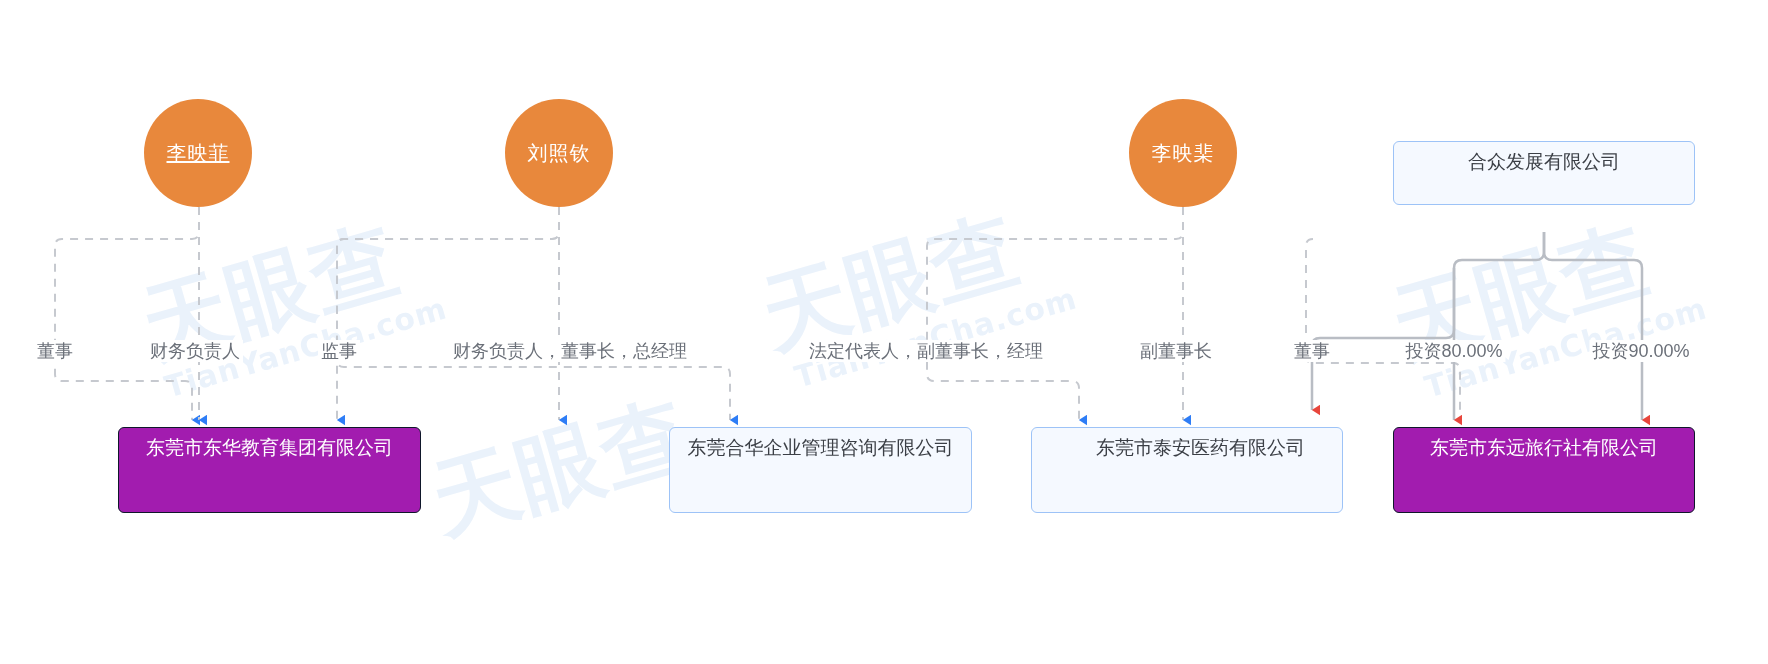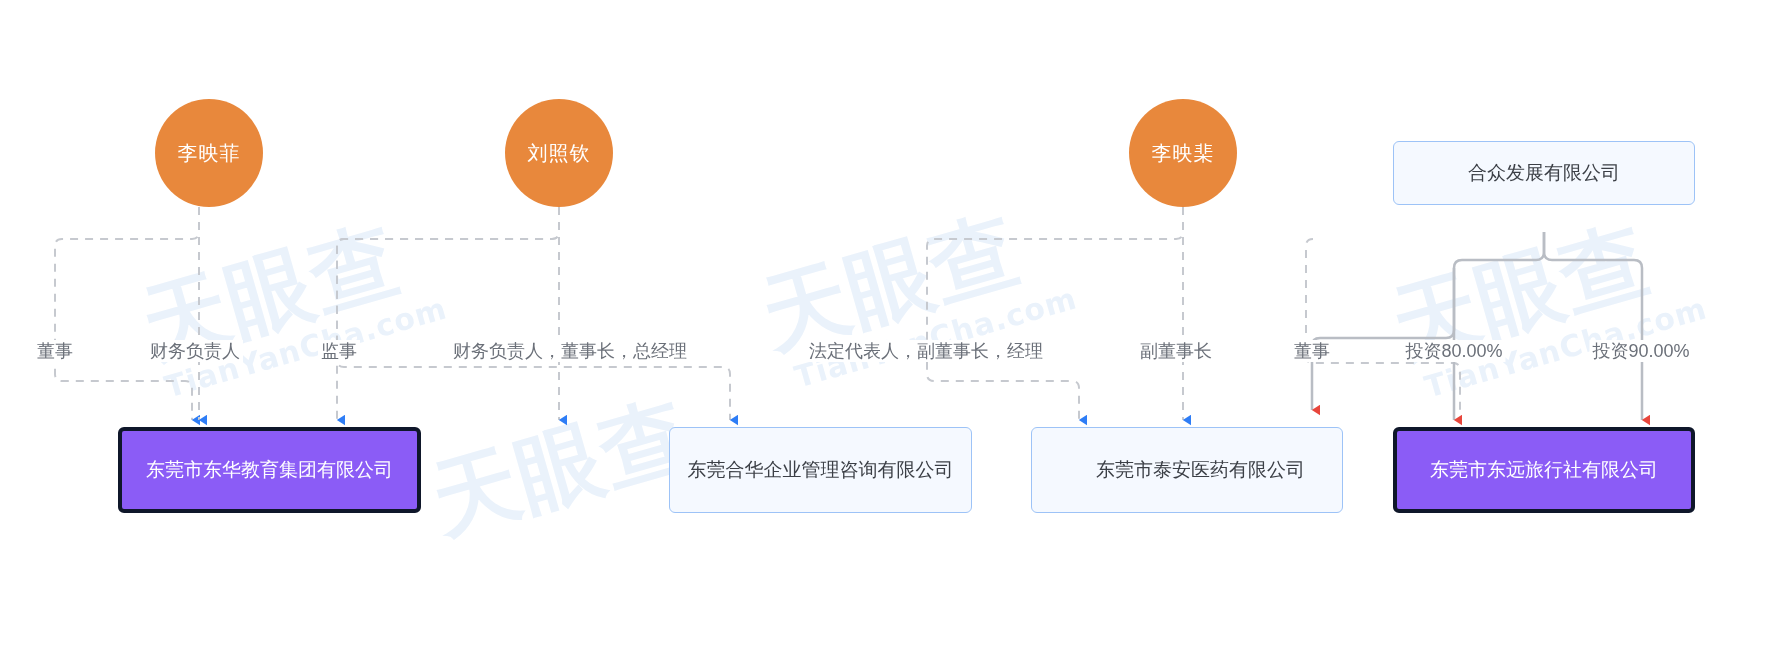--- a/index.html
+++ b/index.html
@@ -50,30 +50,29 @@
     font-size: 20px;
     letter-spacing: 1px;
     box-sizing: border-box;
   }
 
   .company-node {
     position: absolute;
     box-sizing: border-box;
     border-radius: 6px;
     display: flex;
-    align-items: center;
     justify-content: center;
     text-align: center;
     font-size: 19px;
     line-height: 28px;
     padding: 6px 14px;
   }
   .company-node.filled {
-    background: #8b5cf6;
-    border: 4px solid #0f172a;
+    background: #a21caf;
+    border: 1px solid #0f172a;
     color: #ffffff;
   }
   .company-node.outlined {
     background: #f5f9ff;
     border: 1px solid #9dc3f7;
     color: #3b3f46;
   }
 
   .edge-label {
     position: absolute;
@@ -121,21 +120,21 @@
       <path d="M1313,239 Q1306,239 1306,246 L1306,356 Q1306,363 1313,363 L1453,363 Q1460,363 1460,370 L1460,420" stroke="#c6c9cf"></path>
     </g>
 
     <g stroke="#b9bdc4" stroke-width="2.5" fill="none">
       <path d="M1544,232 L1544,252 Q1544,260 1536,260 L1462,260 Q1454,260 1454,268 L1454,420" marker-end="url(#arrow-red)" stroke="#b9bdc4"></path>
       <path d="M1544,232 L1544,252 Q1544,260 1552,260 L1634,260 Q1642,260 1642,268 L1642,420" marker-end="url(#arrow-red)"></path>
       <path d="M1454,268 L1454,330 Q1454,338 1446,338 L1320,338 Q1312,338 1312,346 L1312,410" marker-end="url(#arrow-red)" stroke="#b9bdc4"></path>
     </g>
   </svg>
 
-  <div class="person-node" style="left:155px; top:99px;">
+  <div class="person-node" style="left:144px; top:99px;text-decoration:underline;">
     <span>李映菲</span>
   </div>
   <div class="person-node" style="left:505px; top:99px;">
     <span>刘照钦</span>
   </div>
   <div class="person-node" style="left:1129px; top:99px;">
     <span>李映棐</span>
   </div>
 
   <div class="company-node outlined" style="left:1393px; top:141px; width:302px; height:64px;">

